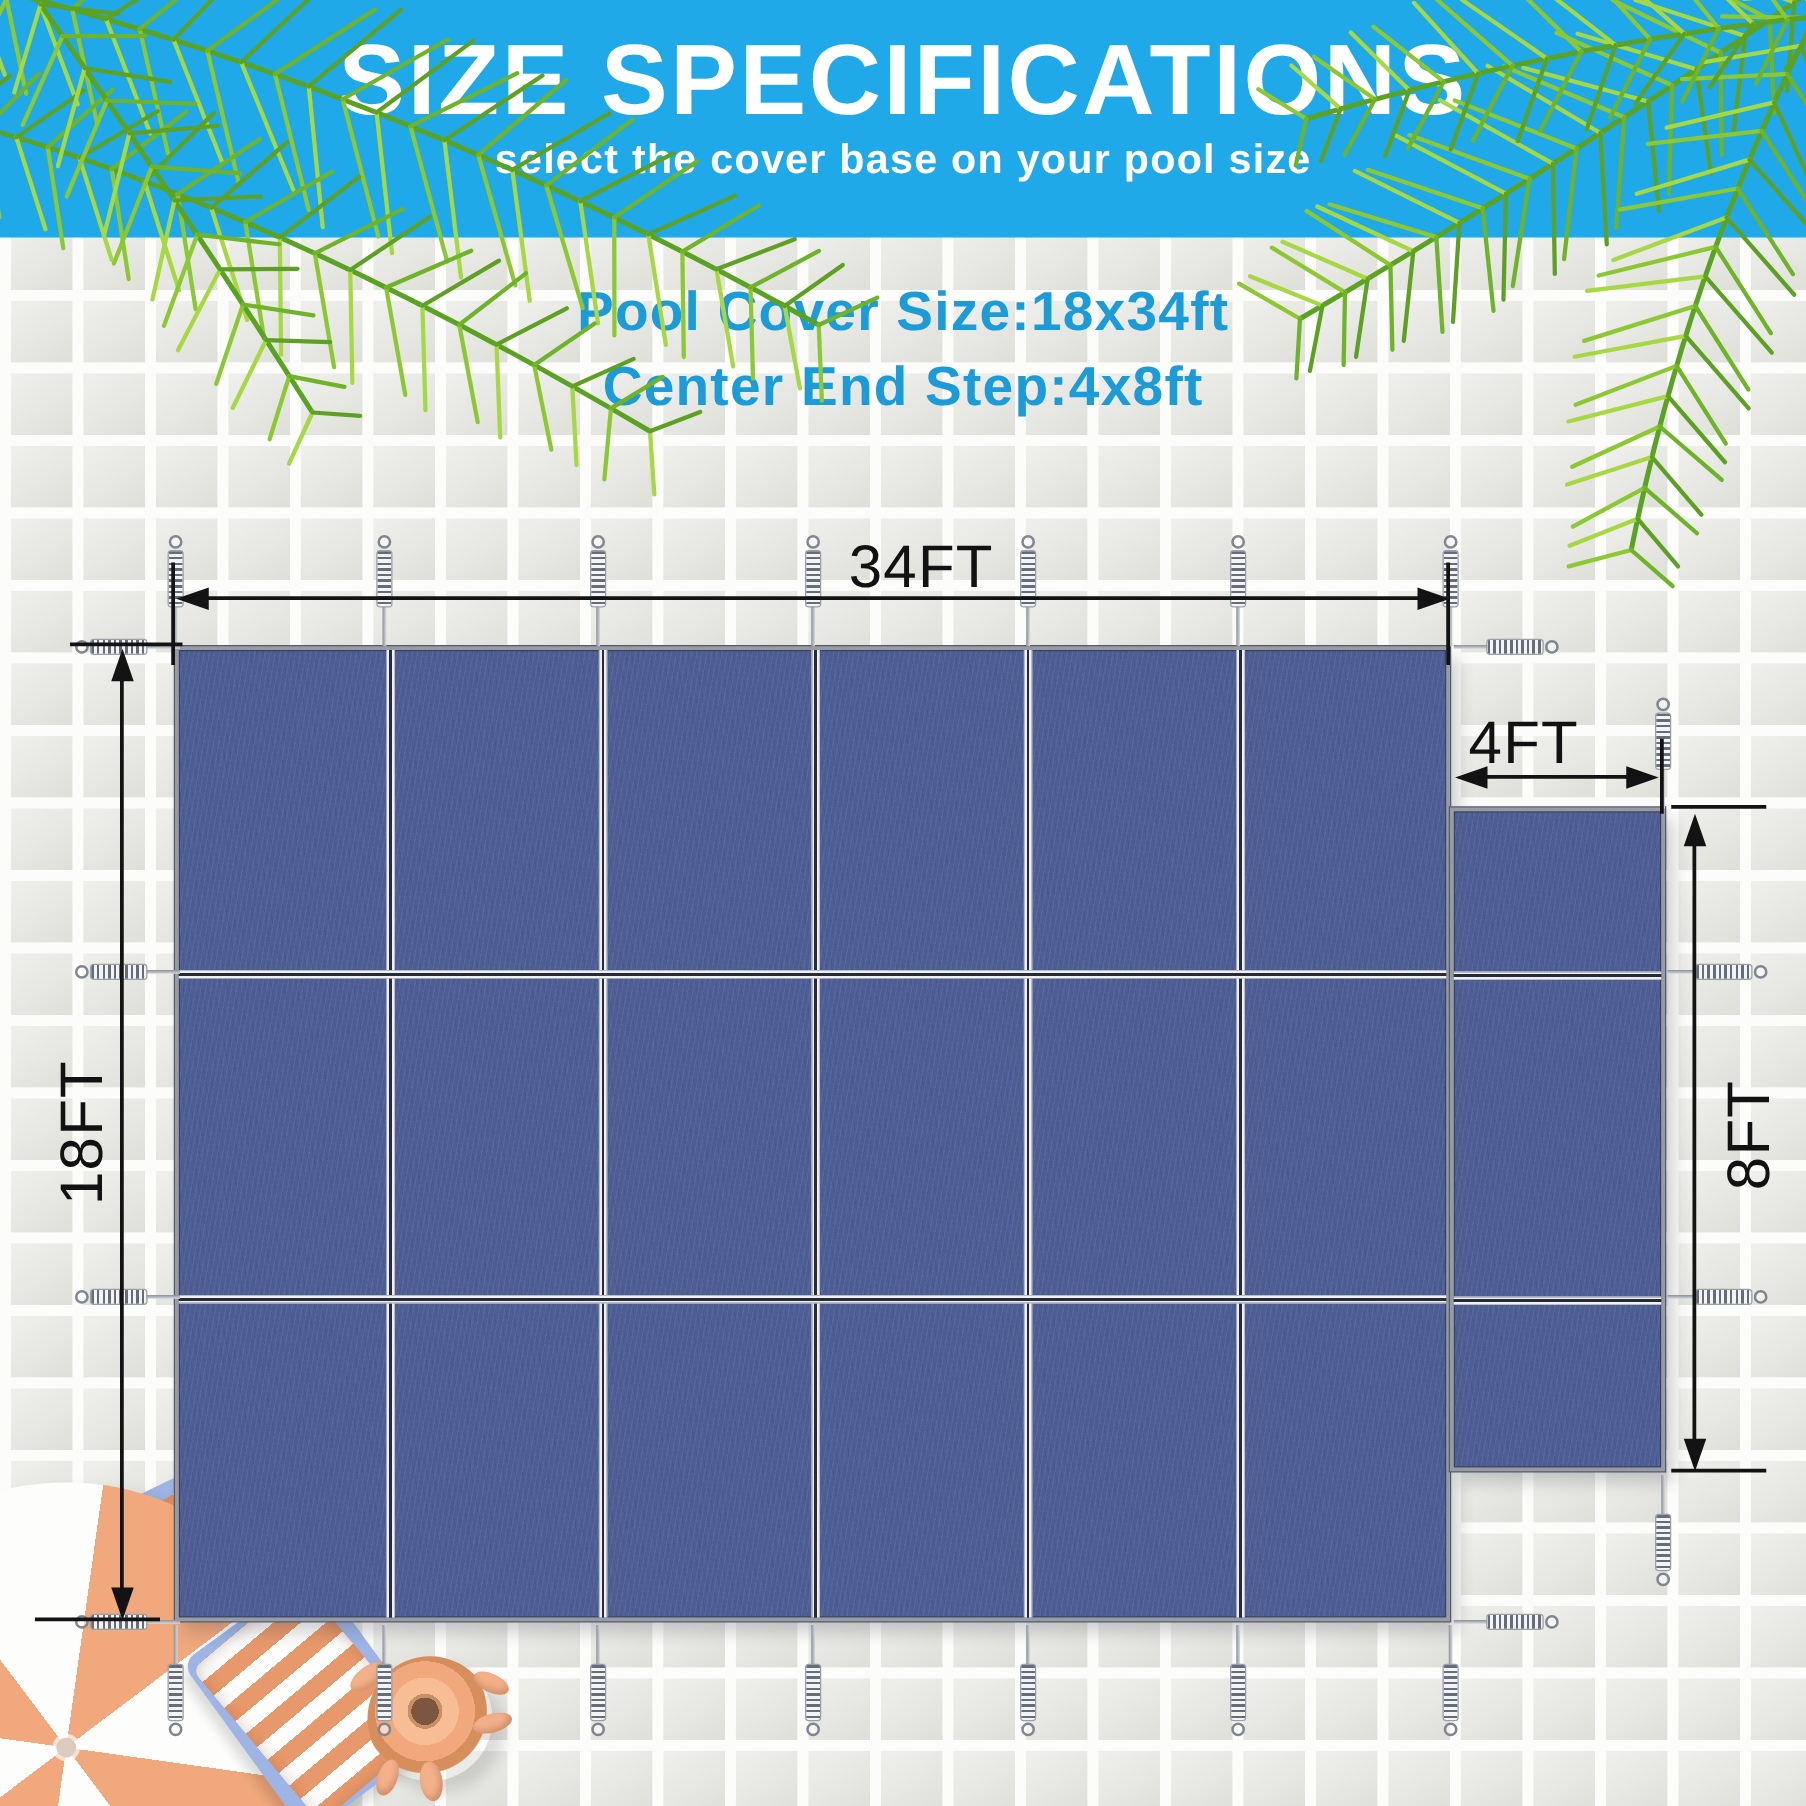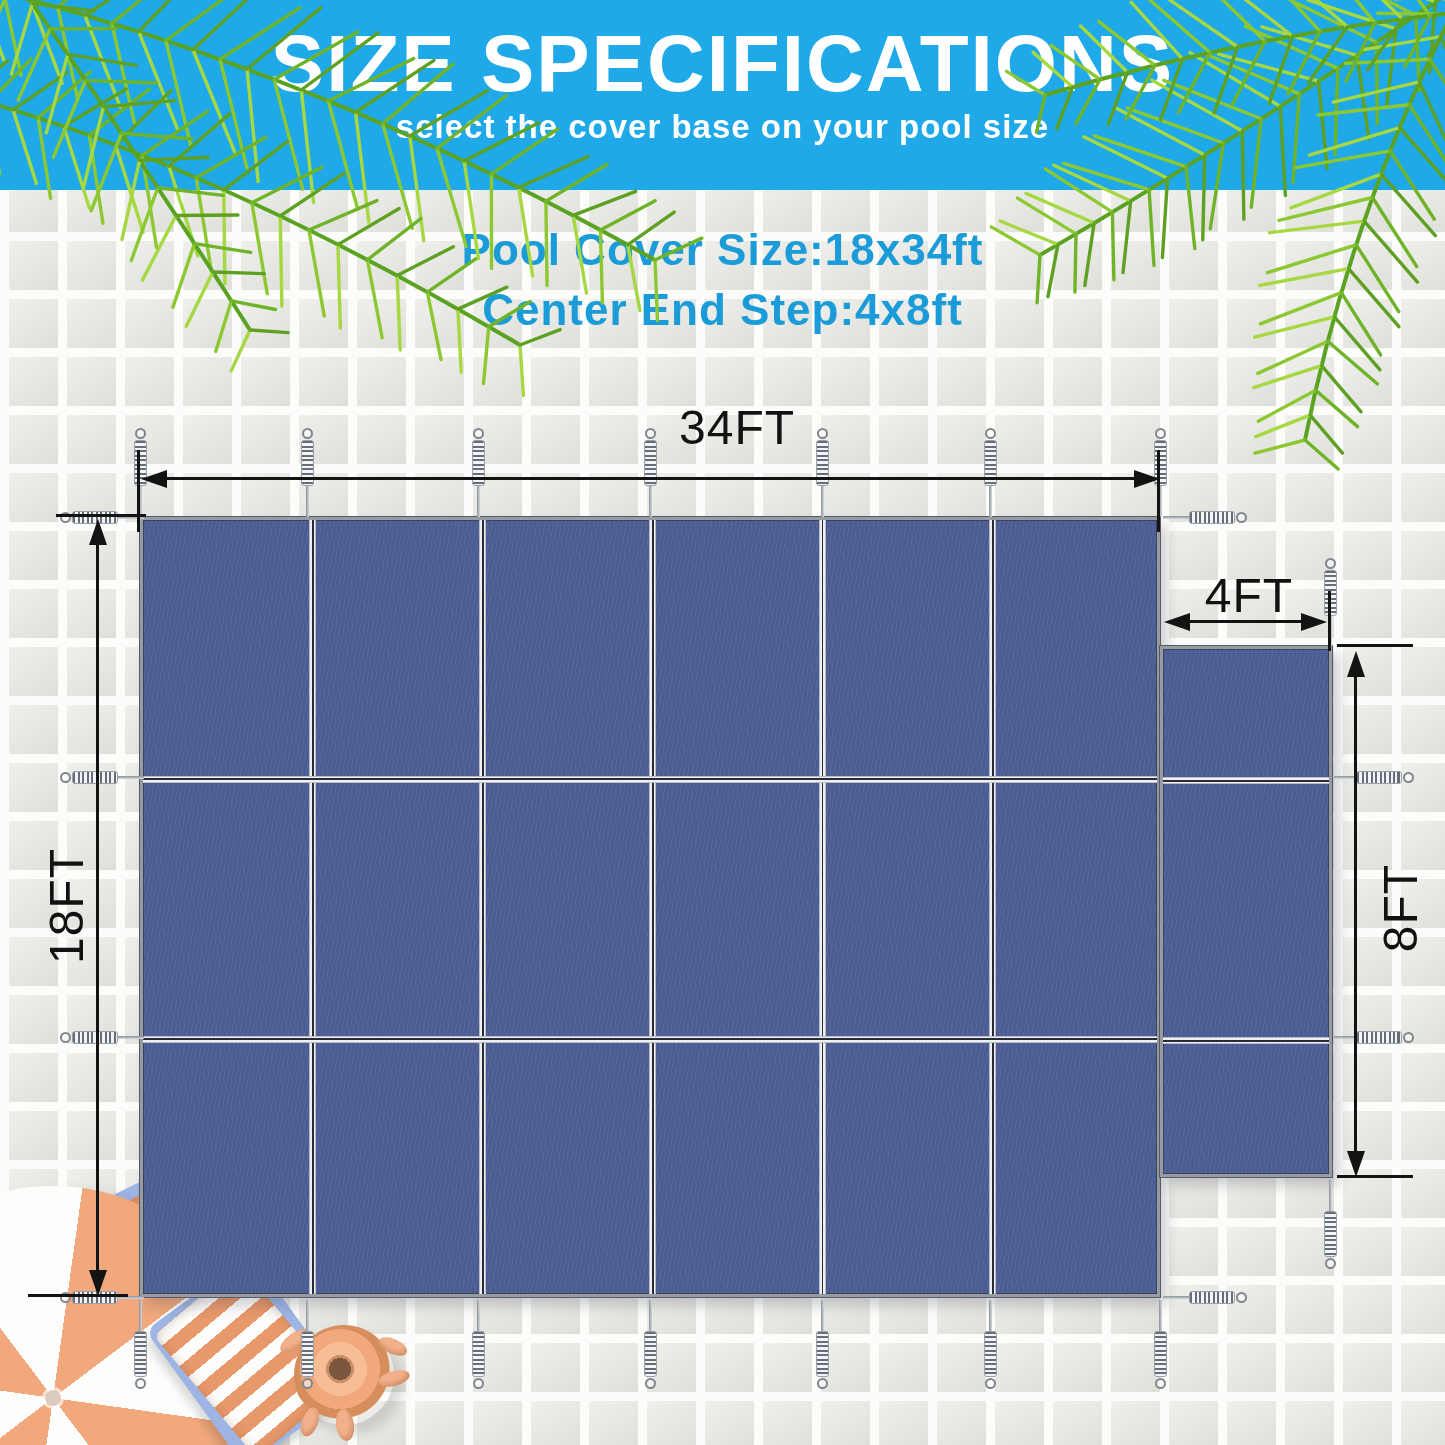--- a/index.html
+++ b/index.html
@@ -199,34 +199,34 @@
   </div>
 <div class="spr v down" style="left:1324px;top:1180px;">
     <i></i>
   </div>
 
 <div class="dline" style="left:152px;top:477px;width:996px;height:3px;"></div>
 <div class="ah" style="left:141px;top:469.5px;border-top:9px solid transparent;border-bottom:9px solid transparent;border-right:26px solid #131313;"></div>
 <div class="ah" style="left:1134px;top:469.5px;border-top:9px solid transparent;border-bottom:9px solid transparent;border-left:26px solid #131313;"></div>
 <div class="dtick" style="left:137px;top:450px;width:3px;height:82px;"></div>
 <div class="dtick" style="left:1157px;top:450px;width:3px;height:82px;"></div>
-<div class="dim-label" style="left:737px;top:427px;">34FT</div>
+<div class="dim-label" style="left:737px;top:454px;">34FT</div>
 
 <div class="dline" style="left:96px;top:530px;width:3px;height:750px;"></div>
 <div class="ah" style="left:88.5px;top:519px;border-left:9px solid transparent;border-right:9px solid transparent;border-bottom:26px solid #131313;"></div>
 <div class="ah" style="left:88.5px;top:1270px;border-left:9px solid transparent;border-right:9px solid transparent;border-top:26px solid #131313;"></div>
 <div class="dtick" style="left:56px;top:514px;width:90px;height:3px;"></div>
 <div class="dtick" style="left:28px;top:1294px;width:100px;height:3px;"></div>
 <div class="dim-label rot" style="left:66px;top:906px;">18FT</div>
 
 <div class="dline" style="left:1174px;top:620px;width:144px;height:3px;"></div>
 <div class="ah" style="left:1164px;top:612.5px;border-top:9px solid transparent;border-bottom:9px solid transparent;border-right:26px solid #131313;"></div>
 <div class="ah" style="left:1301px;top:612.5px;border-top:9px solid transparent;border-bottom:9px solid transparent;border-left:26px solid #131313;"></div>
 <div class="dtick" style="left:1328px;top:591px;width:3px;height:60px;"></div>
-<div class="dim-label" style="left:1249px;top:595px;">4FT</div>
+<div class="dim-label" style="left:1219px;top:595px;">4FT</div>
 
 <div class="dline" style="left:1354px;top:662px;width:3px;height:505px;"></div>
 <div class="ah" style="left:1346.5px;top:651px;border-left:9px solid transparent;border-right:9px solid transparent;border-bottom:26px solid #131313;"></div>
 <div class="ah" style="left:1346.5px;top:1151px;border-left:9px solid transparent;border-right:9px solid transparent;border-top:26px solid #131313;"></div>
 <div class="dtick" style="left:1337px;top:644px;width:76px;height:3px;"></div>
 <div class="dtick" style="left:1337px;top:1175px;width:76px;height:3px;"></div>
 <div class="dim-label rot" style="left:1400px;top:908px;">8FT</div>
 
 <svg id="palmL" width="700" height="400">
     <path d="M -50 -20 Q 300 60 655 260" fill="none" stroke="#5aa322" stroke-width="4"></path>

